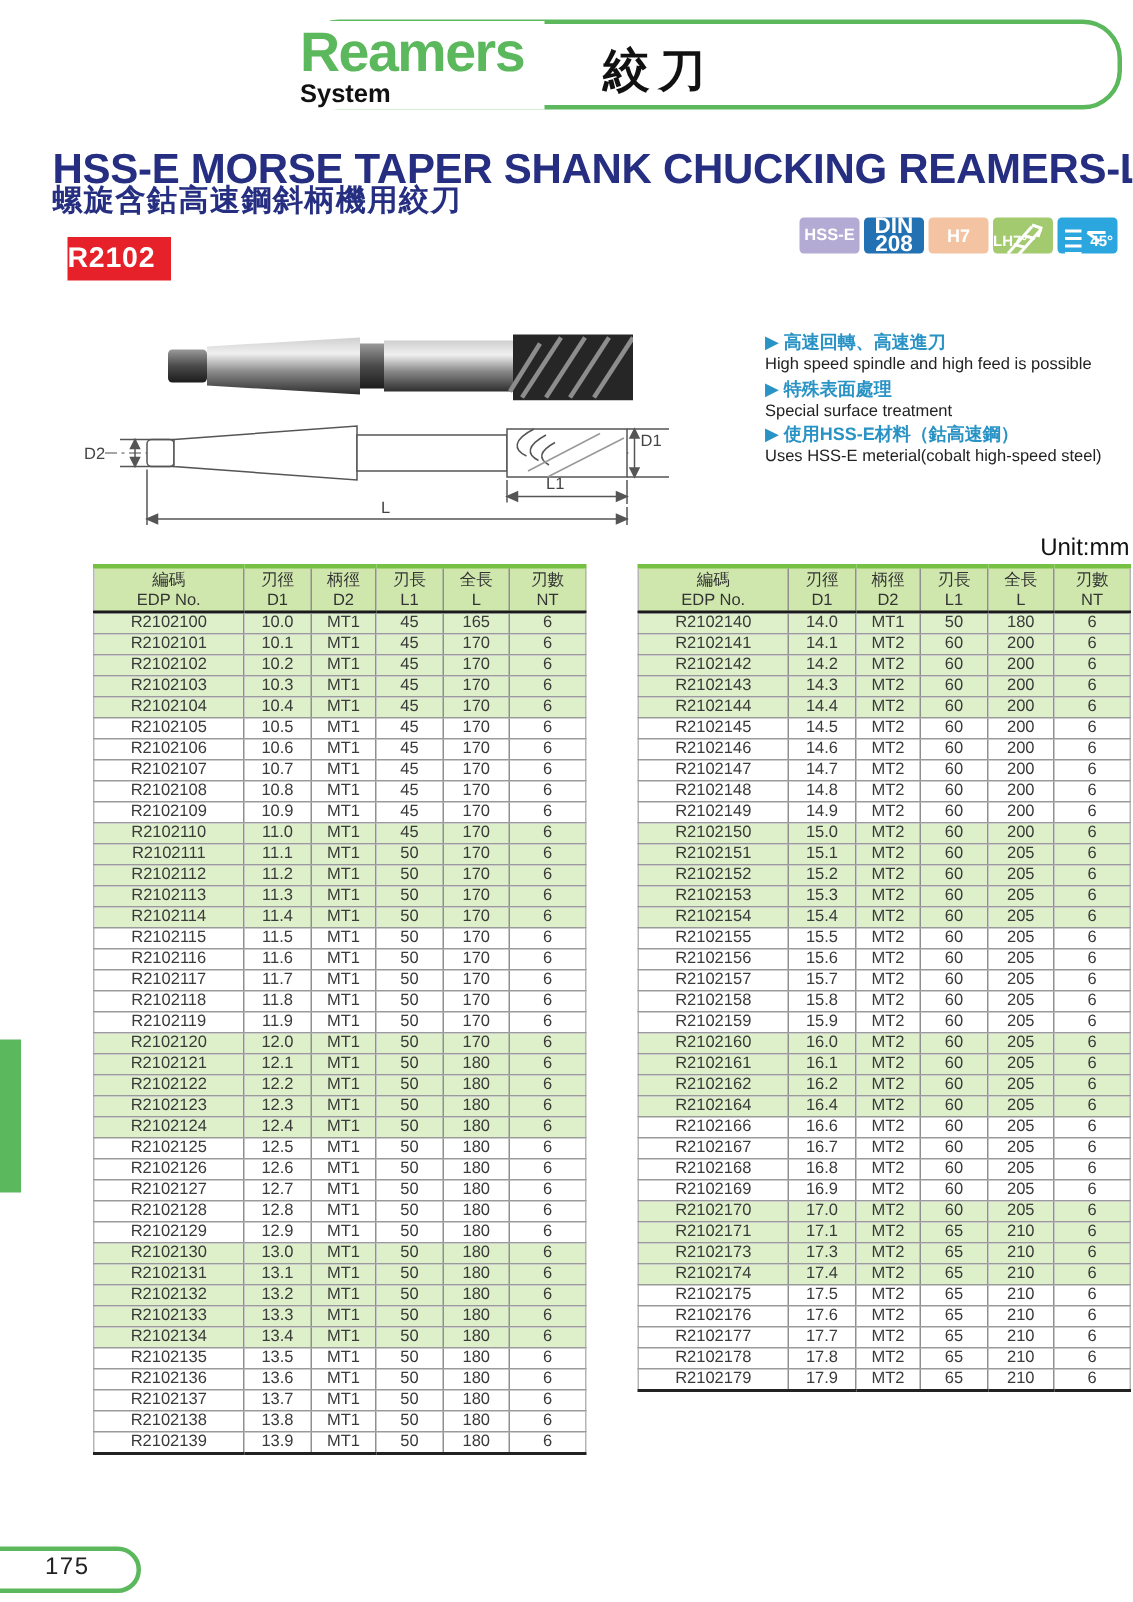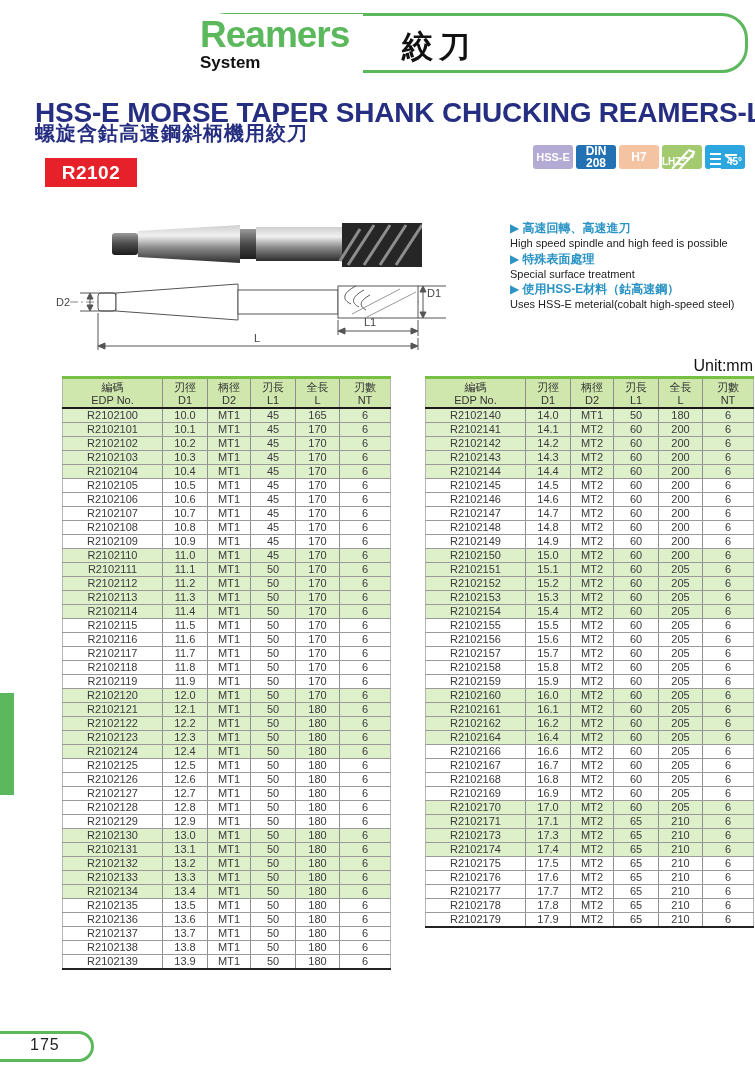--- a/index.html
+++ b/index.html
@@ -11,29 +11,29 @@
   
   .header-outline{left:200px;top:13px;width:548px;height:60px;border:3px solid #5cb85c;border-radius:26px}
   .brand{left:196px;top:14px;background:#fff;padding:2px 14px 2px 4px}
   .brand-en{font-size:37px;font-weight:bold;color:#5cb85c;letter-spacing:-1px;line-height:38px}
   .brand-sub{font-size:17px;font-weight:bold;color:#111;line-height:17px}
   .brand-zh{left:402px;top:26px;font-size:31px;font-weight:bold;color:#111;letter-spacing:6px}
 
   
   .prod-title{left:35px;top:97px;width:715px;font-size:28px;font-weight:bold;color:#252e80;white-space:nowrap;letter-spacing:-.2px}
   .prod-title-zh{left:35px;top:120px;font-size:20px;font-weight:bold;color:#252e80;letter-spacing:1px}
-  .model-badge{left:45px;top:158px;width:92px;height:29px;background:#e62129;color:#fff;
-    font-size:19px;font-weight:bold;text-align:center;line-height:29px;letter-spacing:.5px}
+  .model-badge{left:45px;top:158px;width:69px;height:29px;background:#e62129;color:#fff;
+    font-size:19px;font-weight:bold;text-align:left;line-height:29px;letter-spacing:.5px}
 
   
   .badges{left:533px;top:145px;display:flex;gap:3px}
   .badge{width:40px;height:24px;border-radius:3px;position:relative;color:#fff;font-weight:bold;
     display:flex;align-items:center;justify-content:center;font-size:11px}
   .badge.b-hsse{background:#b3abd3}
-  .badge.b-din{background:#2271b3;flex-direction:column;line-height:12px;font-size:12px}
+  .badge.b-din{background:#2271b3;flex-direction:column;line-height:12px;font-size:15px}
   .badge.b-h7{background:#f4c3a2;font-size:12px}
   .badge.b-lh7{background:#a3ca6e}
   .badge.b-45{background:#2ba6de}
   .badge .corner-label{position:absolute;bottom:2px;left:0;right:0;text-align:left;font-size:10px;line-height:10px}
   .badge .corner-label.br{text-align:right;right:3px}
   .badge svg{position:absolute;top:2px;left:2px}
 
   
   .features{left:510px;top:221px;width:245px}
   .features .zh{color:#2a93c5;font-weight:bold;font-size:12px;line-height:15px;white-space:nowrap}

